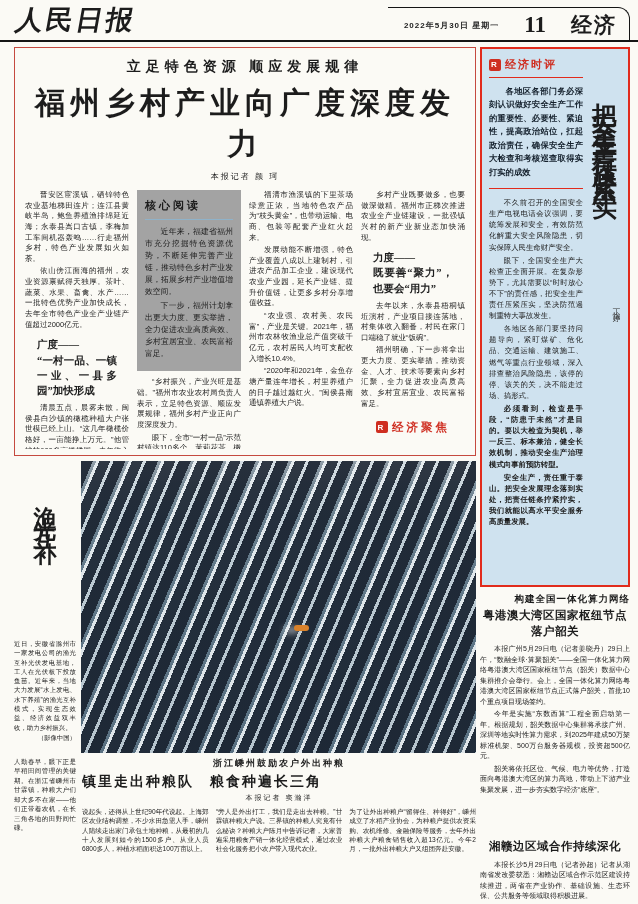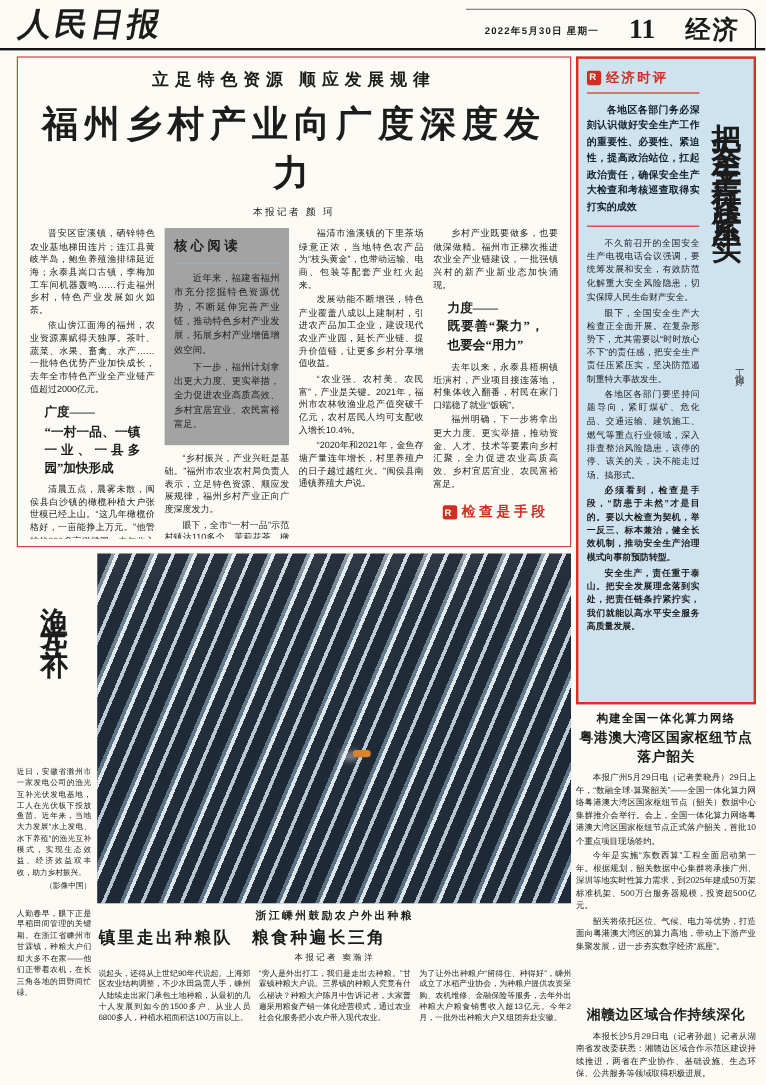--- a/index.html
+++ b/index.html
@@ -91,21 +91,21 @@
     text-align:justify; overflow:hidden;}
   .ba-main{ flex:1; overflow:hidden;}
   .ba-kicker{ text-align:center; font-size:9px; font-weight:bold; letter-spacing:2px;}
   .ba-title{ text-align:left; font-size:14px; font-weight:900; letter-spacing:2px; margin:3px 0 2px;}
   .ba-byline{ text-align:center; font-size:7px; letter-spacing:2px; margin-bottom:4px;}
   .ba-cols{ display:flex; gap:7px; overflow:hidden;}
   .ba-col{ flex:1; font-size:6.6px; line-height:1.42; text-align:justify; overflow:hidden;}
 
   
   .r-art{ margin-top:6px; overflow:hidden;}
-  .r-kicker{ text-align:center; font-size:9.5px; font-weight:bold; letter-spacing:1px;}
+  .r-kicker{ text-align:right; font-size:9.5px; font-weight:bold; letter-spacing:1px;}
   .r-title{ text-align:center; font-size:11.5px; font-weight:900; line-height:1.35;
     letter-spacing:.5px; margin:2px 0 5px;}
   .r-body{ font-size:7px; line-height:1.5; text-align:justify; overflow:hidden;}
   .art-shaoguan{ height:238px;}
   .art-xianggan{ flex:1;}
 </style>
 </head>
 <body>
 
 <div class="header">
@@ -163,21 +163,21 @@
         <div class="bcol">
           <p class="para">乡村产业既要做多，也要做深做精。福州市正梯次推进农业全产业链建设，一批强镇兴村的新产业新业态加快涌现。</p>
           <div class="sec-head serif">
             <span>力度——</span><br>
             <span>既要善“聚力”，也要会“用力”</span>
           </div>
           <p class="para">去年以来，永泰县梧桐镇坵演村，产业项目接连落地，村集体收入翻番，村民在家门口端稳了就业“饭碗”。</p>
           <p class="para">福州明确，下一步将拿出更大力度、更实举措，推动资金、人才、技术等要素向乡村汇聚，全力促进农业高质高效、乡村宜居宜业、农民富裕富足。</p>
           <div class="focus-badge">
             <span class="pd-icon">R</span>
-            <span>检查是手段</span>
+            <span>经济聚焦</span>
           </div>
         </div>
       </div>
     </div>
 
     <div class="photo-row">
       <div class="photo-side">
         <div class="photo-vtitle">渔光互补</div>
         <div class="photo-caption">近日，安徽省滁州市一家发电公司的渔光互补光伏发电基地，工人在光伏板下投放鱼苗。近年来，当地大力发展“水上发电、水下养殖”的渔光互补模式，实现生态效益、经济效益双丰收，助力乡村振兴。</div>
         <div class="photo-credit">（影像中国）</div>

